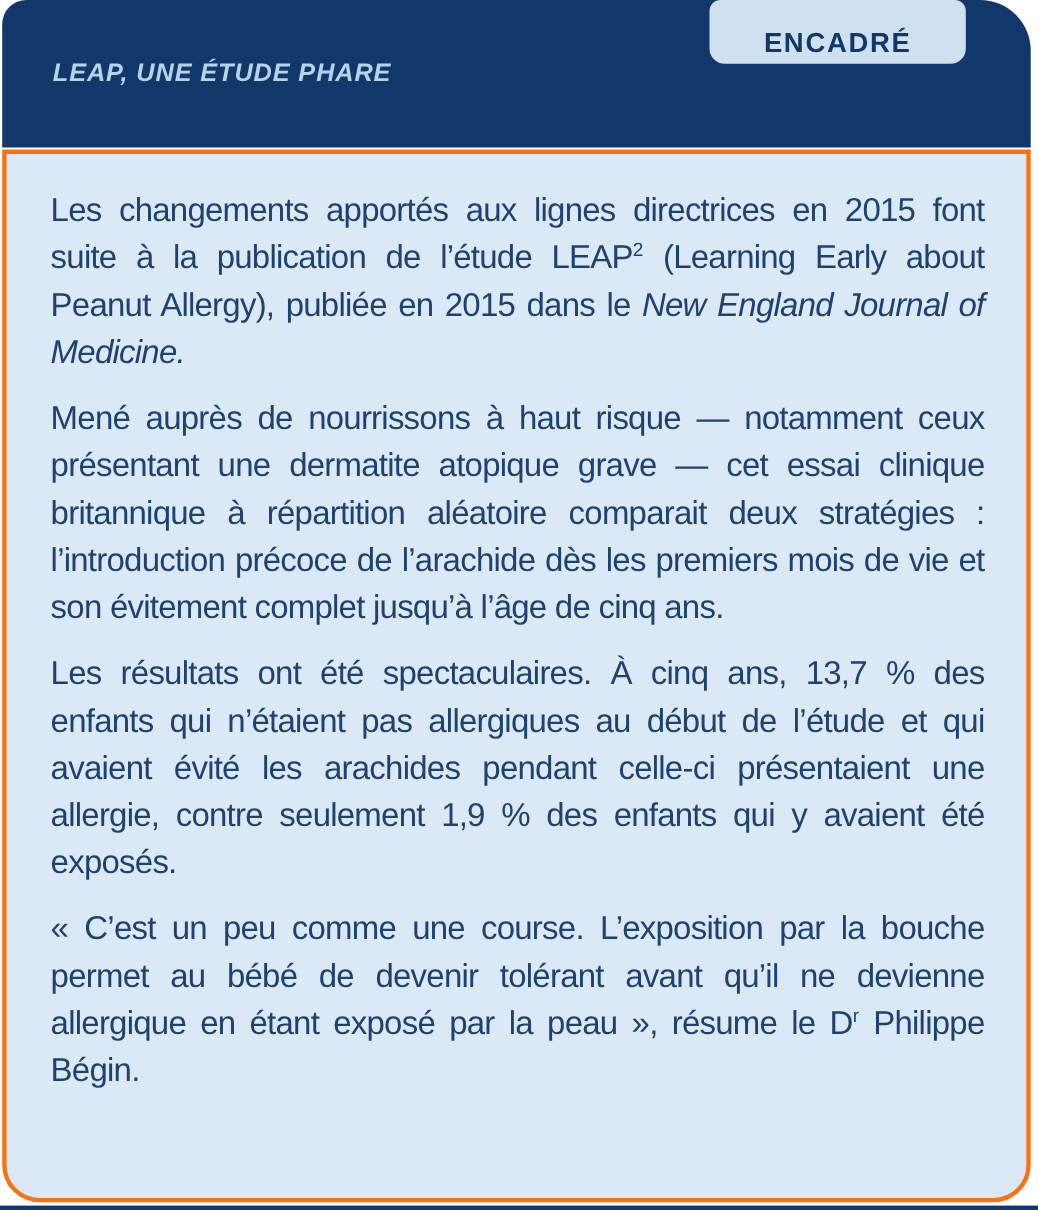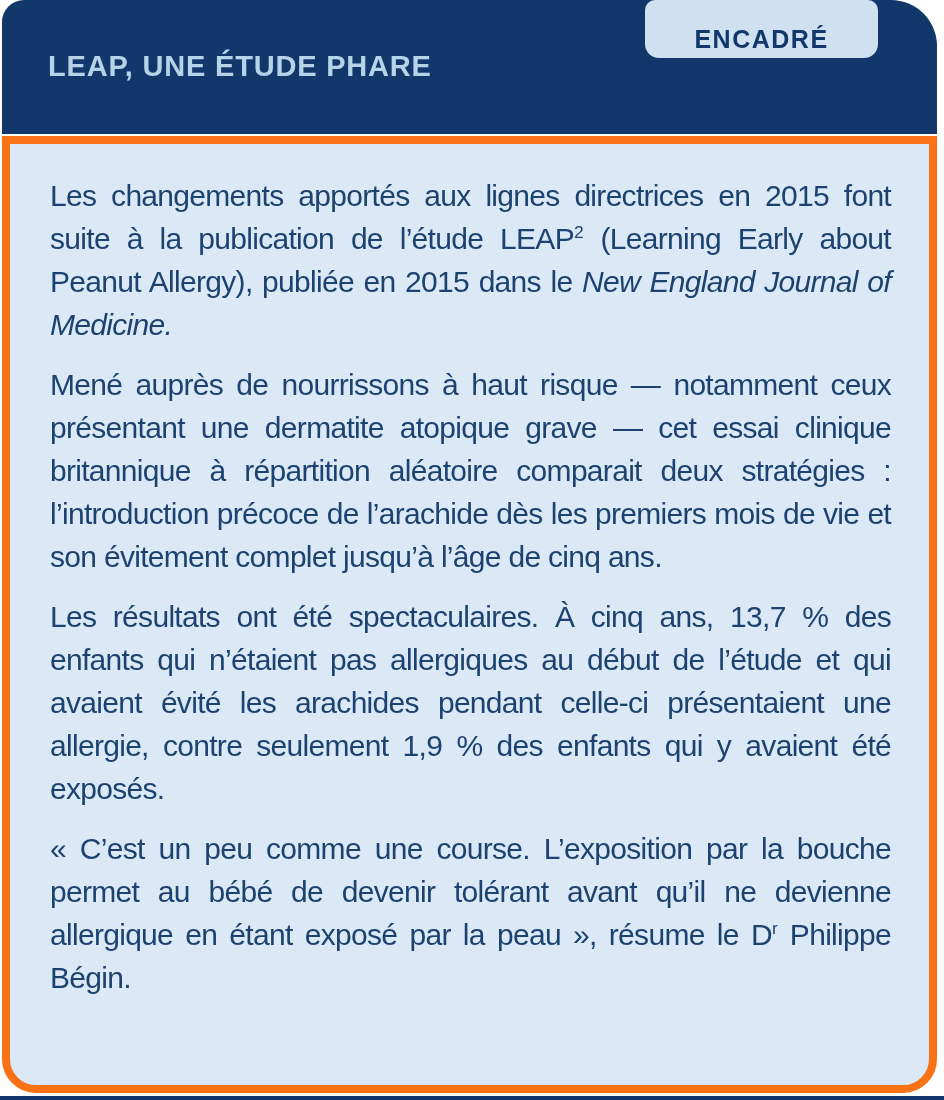--- a/index.html
+++ b/index.html
@@ -17,25 +17,26 @@
     position:absolute;
     top:0;left:2px;right:7px;
     height:134px;
     background:#12386b;
     border-radius:22px 46px 0 0;
     box-sizing:border-box;
     padding:48px 0 0 46px;
   }
   .page-title{
     color:#b5d3e9;
-    font-size:29px;
+    font-size:23px;
     font-weight:bold;
     letter-spacing:0.8px;
     line-height:36px;
     white-space:nowrap;
+    font-style:italic;
   }
 
   
   .encadre-badge{
     position:absolute;
     top:0;right:66px;
     width:233px;height:58px;
     background:#cfe1f0;
     border-radius:10px 10px 14px 14px;
     display:flex;align-items:center;justify-content:center;
@@ -50,21 +51,21 @@
     margin-top:18px;
   }
 
   
   .content-panel{
     position:absolute;
     top:136px;left:2px;right:7px;
     height:957px;
     box-sizing:border-box;
     background:#dbe9f6;
-    border:8px solid #f97316;
+    border:4px solid #f97316;
     border-radius:0 0 34px 34px;
     padding:30px 38px 24px 40px;
   }
   .content-panel p{
     margin:0 0 17px 0;
     color:#1d4270;
     font-size:30px;
     line-height:43px;
     letter-spacing:-0.7px;
     text-align:justify;

